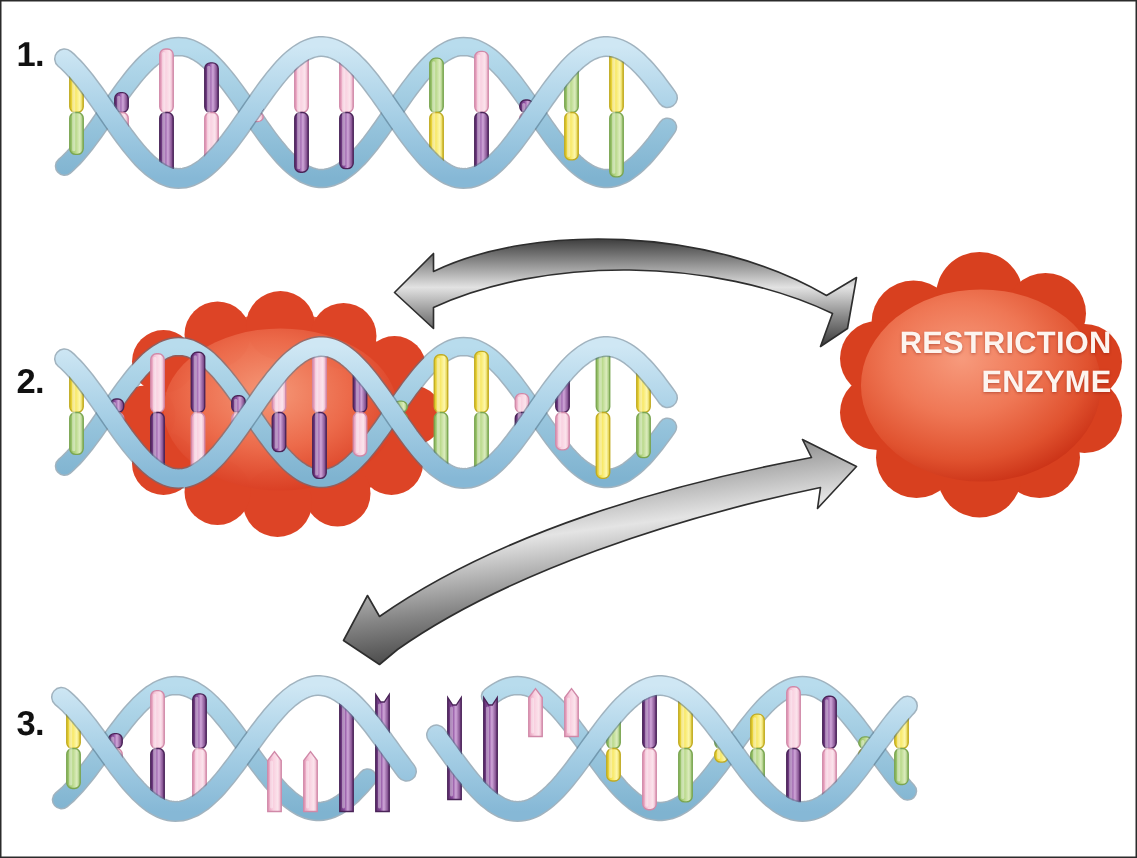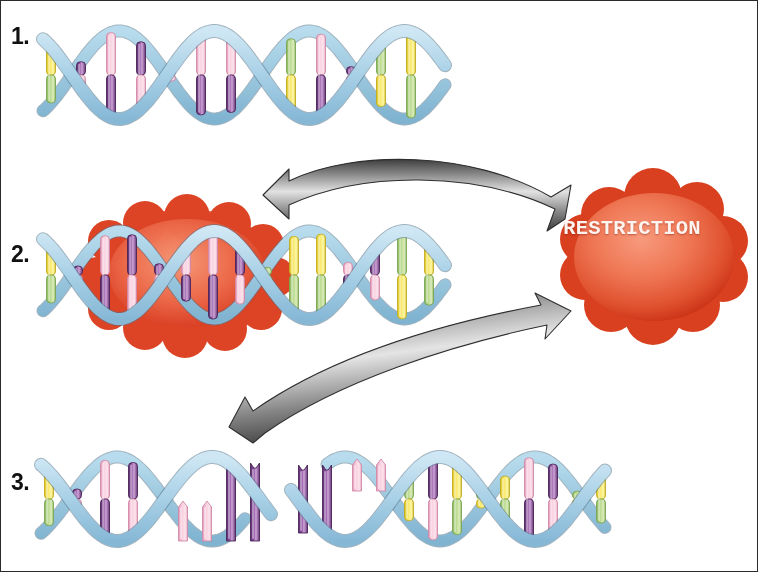--- a/index.html
+++ b/index.html
@@ -25,26 +25,26 @@
     color: #111111;
     letter-spacing: -0.5px;
     user-select: none;
   }
   .row {
     position: absolute;
   }
   svg { display: block; overflow: visible; }
   .enzyme-label {
     position: absolute;
-    left: 546px;
+    left: 570px;
     top: 215px;
     width: 170px;
-    text-align: center;
+    text-align: right;
     color: #fdf4ef;
-    font-family: Liberation Mono, monospace;
+    font-family: Liberation Sans, sans-serif;
     font-weight: bold;
     font-size: 20.5px;
     line-height: 1.28;
     letter-spacing: 0.2px;
     text-shadow: 0 1px 2px rgba(120,20,10,0.45);
     pointer-events: none;
     user-select: none;
   }
 </style>
 </head>
@@ -243,20 +243,21 @@
         <circle cx="96" cy="148" r="28"></circle>
           <circle cx="54" cy="136" r="27"></circle>
         <circle cx="28" cy="106" r="25"></circle>
           <circle cx="28" cy="70" r="25"></circle>
       </g>
       <ellipse cx="97" cy="88" rx="80" ry="64" fill="url(#blobMain)"></ellipse>
     </svg>
   </div>
   <div class="enzyme-label">
     <div>RESTRICTION</div>
+    <div>ENZYME</div>
   </div>
 
   <div class="row" style="left:258px; top:160px;">
     <svg width="320" height="90" viewBox="0 0 320 90" aria-hidden="true">
       <defs>
         <linearGradient id="arrGrad1" x1="0" y1="0" x2="0" y2="1">
           <stop offset="0" stop-color="#3e3e3e"></stop>
             <stop offset="0.22" stop-color="#8d8d8d"></stop>
           <stop offset="0.45" stop-color="#e2e2e2"></stop>
             <stop offset="0.72" stop-color="#8a8a8a"></stop>

